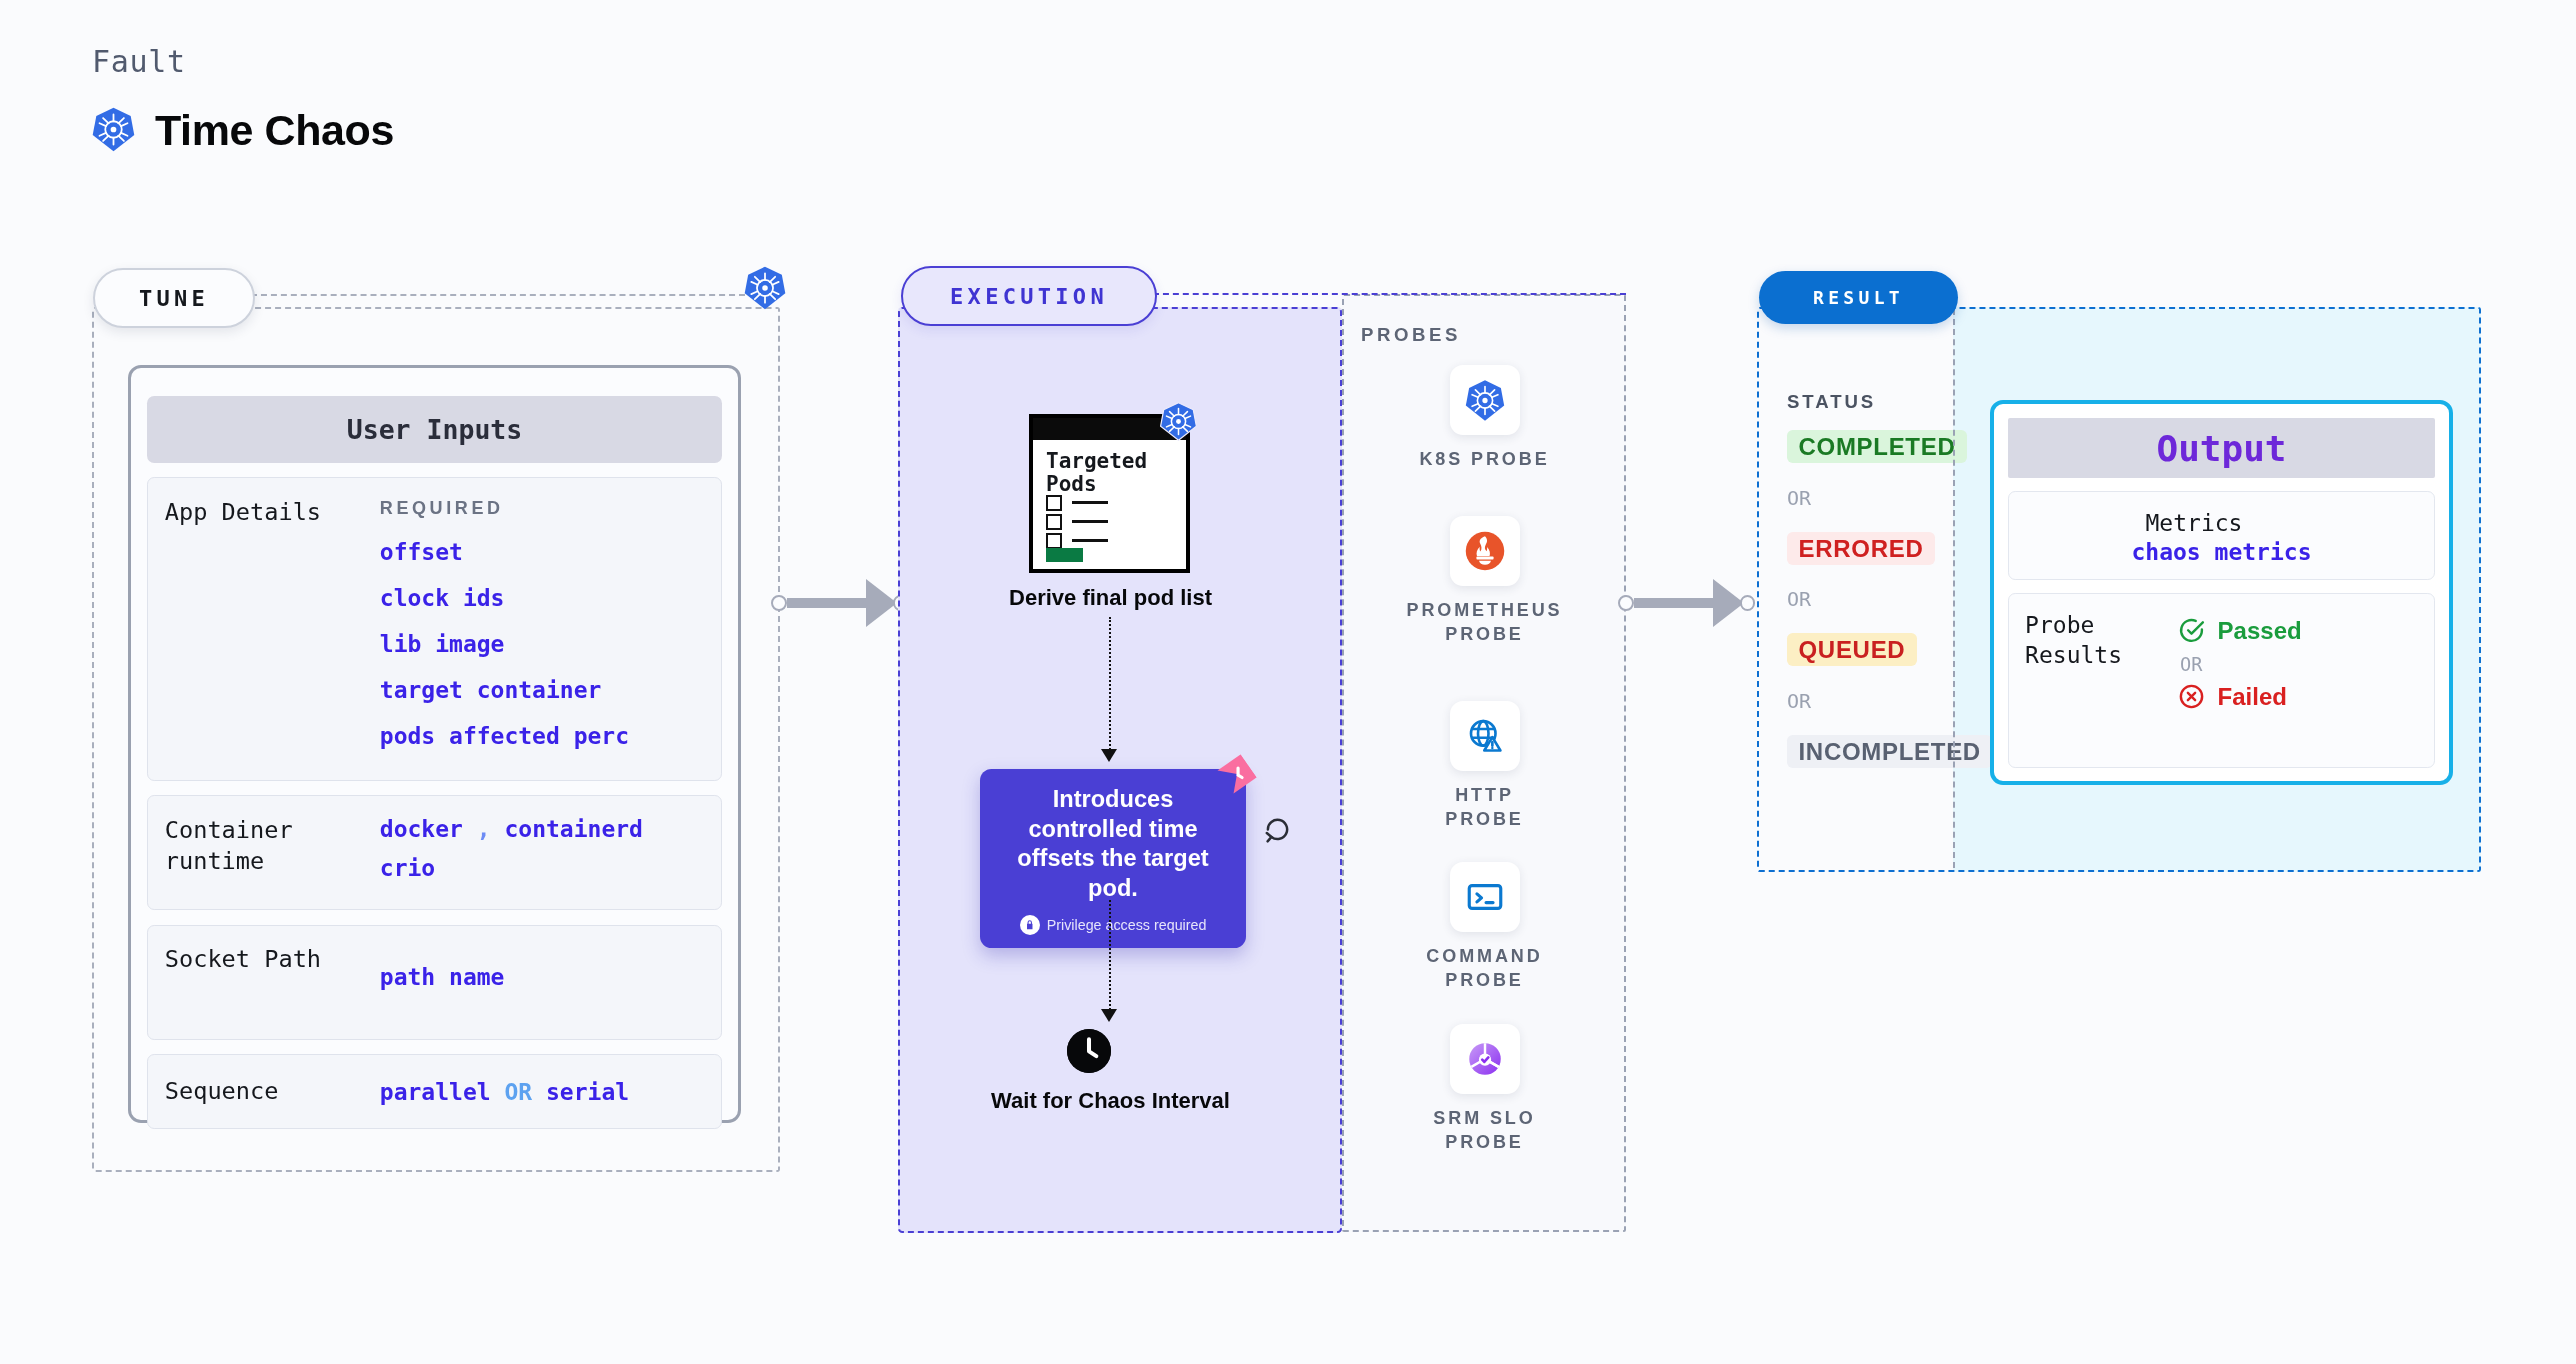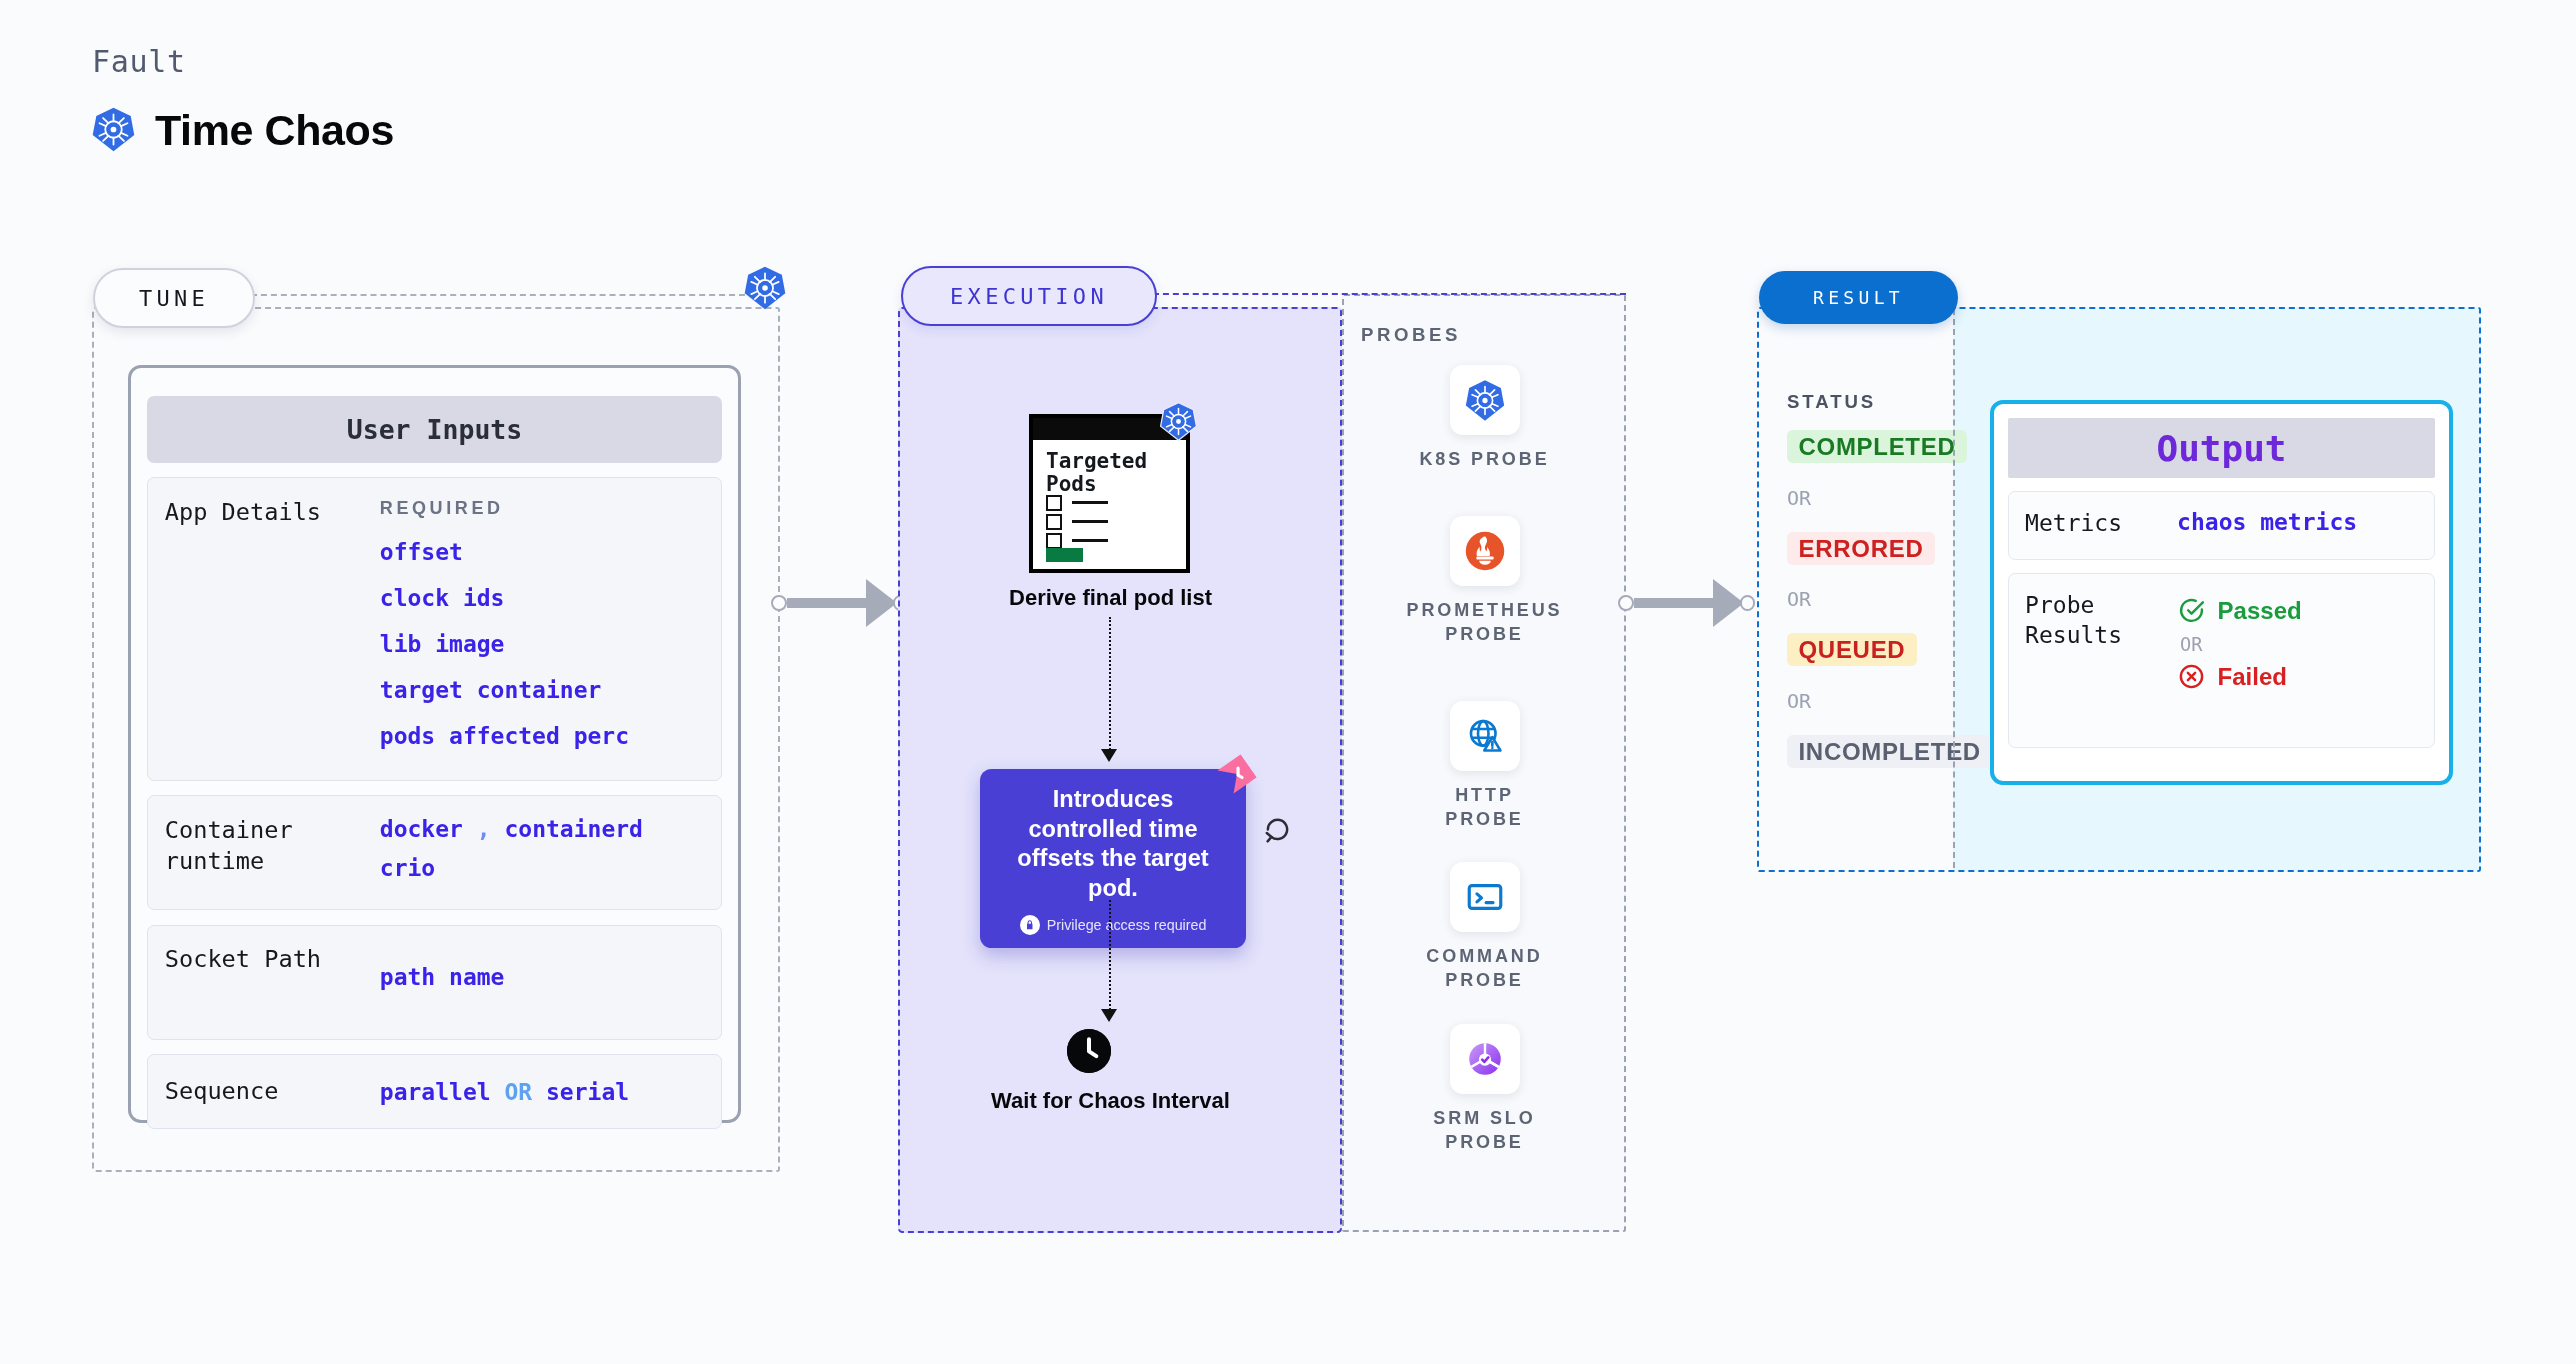--- a/index.html
+++ b/index.html
@@ -13,21 +13,21 @@
   
   #header{position:absolute;left:92px;top:44px;}
   #fault-label{font-family:"DejaVu Sans Mono",monospace;font-size:30px;color:#515a6e;letter-spacing:0.7px;}
   #title-row{display:flex;align-items:center;gap:20px;margin-top:27px;}
   #fault-title{font-size:43px;font-weight:700;color:#07080a;letter-spacing:-0.4px;}
 
   
   .panel{position:absolute;box-sizing:border-box;}
   .badge{
     position:absolute;z-index:6;display:flex;align-items:center;justify-content:center;
-    font-family:"DejaVu Sans Mono",monospace;font-weight:400;letter-spacing:4.3px;
+    font-family:"DejaVu Sans Mono",monospace;font-weight:700;letter-spacing:4.3px;
     border-radius:716px;white-space:nowrap;
   }
 
   
   #tune-panel{left:92px;top:307px;width:688px;height:865px;border:2.1px dashed #a9afbd;border-radius:2.9px;}
   #tune-badge{left:93px;top:268px;width:158px;height:56px;background:#fbfcfe;border:2.1px solid #cdd2dc;
     color:#15181d;font-size:22px;box-shadow:0 4.3px 11.5px rgba(30,40,70,.10);}
   #k8s-tune-icon{position:absolute;left:744px;top:265px;z-index:7;}
   #tune-dash-line{position:absolute;left:251px;top:294px;width:494px;height:0;border-top:2.9px dashed #a9afbd;}
 
@@ -106,21 +106,21 @@
     font-size:24px;font-weight:700;letter-spacing:0.7px;padding:0 11.5px;height:33px;}
   .ortxt{position:absolute;font-size:20px;color:#9aa1b0;font-family:"DejaVu Sans Mono",monospace;}
 
   #output-card{position:absolute;left:1990px;top:400px;width:463px;height:385px;
     background:#fff;border:4.3px solid #17b0e8;border-radius:13px;box-sizing:border-box;padding:14.3px;}
   #output-head{height:60px;background:#d8d9e4;border-radius:2px;display:flex;align-items:center;justify-content:center;
     font-family:"DejaVu Sans Mono",monospace;font-size:36px;color:#6d28d9;font-weight:700;}
   .out-row{margin-top:13px;background:#fbfcfe;border:1.4px solid #e3e7ef;border-radius:7.2px;
     display:flex;padding:17px 15.8px;box-sizing:border-box;}
   .out-row .lbl{font-family:"DejaVu Sans Mono",monospace;font-size:23px;color:#15181d;width:152px;flex:none;line-height:1.3;}
-  #out-metrics{height:69px;}
+  #out-metrics{height:89px;align-items:center;flex-direction:column;}
   #out-probe{height:175px;}
   .pr-item{display:flex;align-items:center;gap:11.5px;}
   .pr-text{font-size:24px;font-weight:700;}
   .pr-or{font-family:"DejaVu Sans Mono",monospace;font-size:18.6px;color:#9aa1b0;margin:7.2px 0 7.2px 2.9px;}
 
   
   .conn{position:absolute;display:flex;align-items:center;}
   .conn .dot{width:15.8px;height:15.8px;border-radius:50%;background:#fbfcfe;border:2.9px solid #a6abba;box-sizing:border-box;}
   .conn .bar{height:10px;background:#a6abba;}
   .conn .head{width:0;height:0;border-top:24px solid transparent;border-bottom:24px solid transparent;border-left:31.5px solid #a6abba;}

